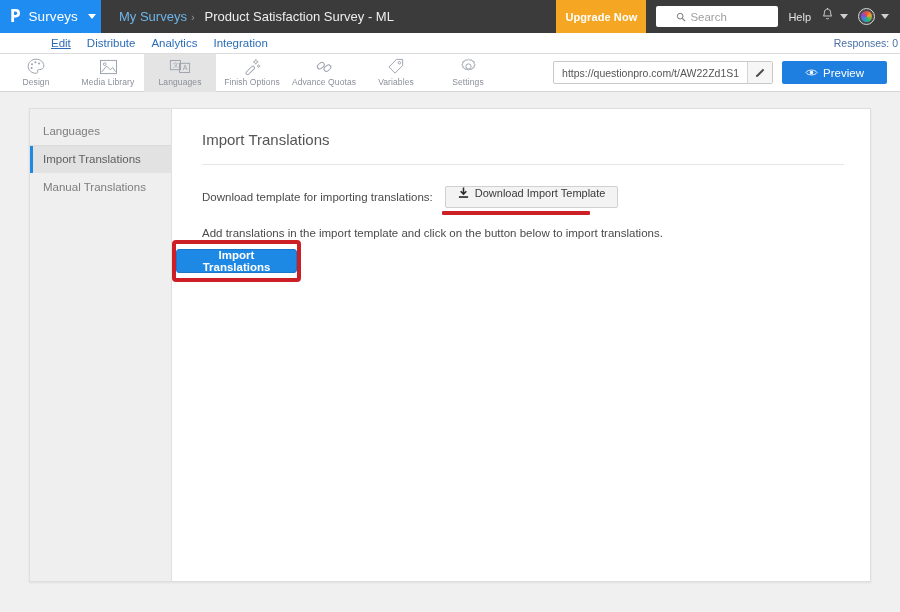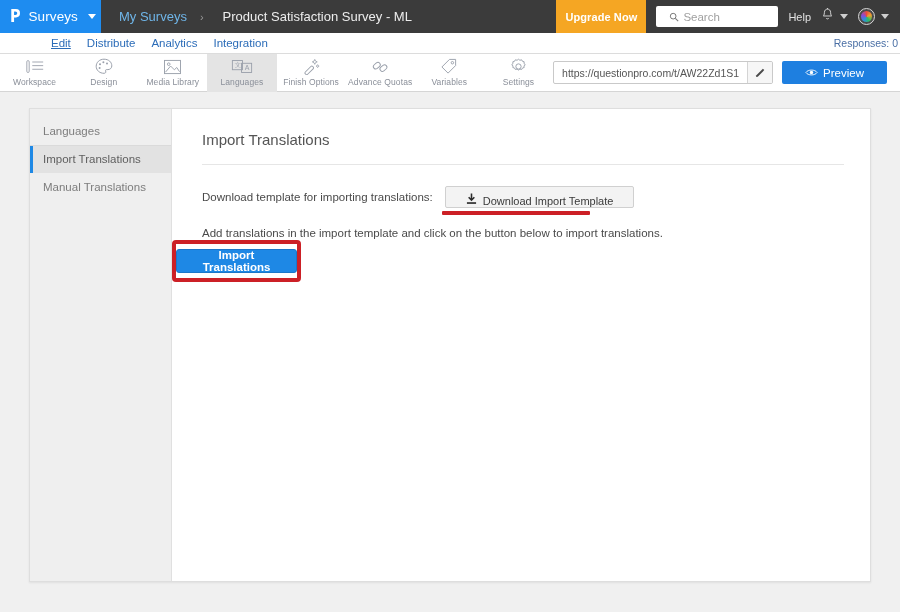--- a/index.html
+++ b/index.html
@@ -25,37 +25,37 @@
     transform: scaleX(0.85);
   }
   .logo-label { color: #ffffff; font-size: 13.5px; letter-spacing: .1px; }
   .caret-down {
     width: 0; height: 0; border-left: 4.5px solid transparent;
     border-right: 4.5px solid transparent; border-top: 5px solid #ffffff;
     display: inline-block; margin-left: 3px;
   }
   .caret-down.dark { border-top-color: #cfcfcf; }
 
-  .breadcrumb { display: flex; align-items: center; gap: 13px; padding-left: 18px; }
+  .breadcrumb { display: flex; align-items: center; gap: 4px; padding-left: 18px; }
   .bc-link { color: #6fb5e8; font-size: 13px; }
   .bc-sep { color: #9a9a9a; font-size: 11px; }
   .bc-current { color: #ededed; font-size: 13px; margin-left: 6px; }
 
   .topbar-right {
     margin-left: auto; display: flex; align-items: center;
     gap: 10px; padding-right: 11px;
   }
   .upgrade-btn {
     background: #f5a623; color: #ffffff; font-size: 11px; font-weight: bold;
     border: none; border-radius: 2px; padding: 21px 9px; cursor: pointer;
     letter-spacing: .1px;
   }
   .search-wrap {
     background: #ffffff; border-radius: 2px; width: 122px; height: 21px;
-    display: flex; align-items: center; padding: 0 13px; gap: 4px;
+    display: flex; align-items: center; padding: 0 20px; gap: 4px;
   }
   .search-wrap input {
     border: none; outline: none; font-size: 11.5px; color: #333;
     width: 100%; font-family: "Liberation Sans", sans-serif;
   }
   .search-wrap input::placeholder { color: #a0a0a0; }
   .help-link { color: #e2e2e2; font-size: 11px; }
   .icon-grp { display: flex; align-items: center; gap: 3px; }
   .avatar-circle {
     width: 17px; height: 17px; border-radius: 50%;
@@ -146,22 +146,22 @@
   }
   .content { flex: 1; padding: 22px 28px 0 30px; position: relative; }
   .content-title { font-size: 15px; color: #555; font-weight: normal; }
   .divider { height: 1px; background: #e6e6e6; margin: 16px 0 0 0; width: 642px; }
 
   .row-download { display: flex; align-items: center; gap: 12px; margin-top: 21px; }
   .row-label { font-size: 11.5px; color: #4a4a4a; }
   .dl-btn-wrap { position: relative; }
   .dl-btn {
     background: #f3f3f3; border: 1px solid #d0d0d0; border-radius: 2px;
-    height: 22px; padding: 0 20px; font-size: 11px; color: #3a3a3a;
-    display: flex; align-items: flex-end; gap: 6px; cursor: pointer;
+    height: 22px; padding: 0 12px; font-size: 11px; color: #3a3a3a;
+    display: flex; align-items: flex-start; gap: 6px; cursor: pointer;
   }
   .redline {
     position: absolute; left: -3px; top: 25px; width: 148px; height: 4px;
     background: #cc2026; border-radius: 1px;
   }
   .note { font-size: 11.5px; color: #4a4a4a; margin-top: 19px; }
 
   .import-highlight {
     position: absolute; left: 0px; top: 131px;
     width: 129px; height: 42px;
@@ -228,31 +228,20 @@
 <div class="menubar">
   <div class="menu-item active">Edit</div>
   <div class="menu-item">Distribute</div>
   <div class="menu-item">Analytics</div>
   <div class="menu-item">Integration</div>
   <div class="responses-label">Responses: 0</div>
 </div>
 
 <div class="toolbar">
 
-  <div class="tool">
-    <span class="tool-ico">
-      <svg width="20" height="16" viewBox="0 0 22 17">
-        <rect x="2" y="1.5" width="2.6" height="13" rx="1.2" fill="none" stroke="#9aa0ab" stroke-width="1"></rect>
-        <line x1="8" y1="3" x2="20" y2="3" stroke="#9aa0ab" stroke-width="1"></line>
-        <line x1="8" y1="7" x2="20" y2="7" stroke="#9aa0ab" stroke-width="1"></line>
-        <line x1="8" y1="11" x2="20" y2="11" stroke="#9aa0ab" stroke-width="1"></line>
-      </svg>
-    </span>
-    <span class="tool-label">Workspace</span>
-  </div>
 
   <div class="tool">
     <span class="tool-ico">
       <svg width="18" height="17" viewBox="0 0 18 17">
         <path d="M9 1.2C4.6 1.2 1.2 4.3 1.2 8.3c0 4 3.4 7 7.8 7 1.1 0 1.8-.6 1.8-1.4 0-.5-.3-.8-.3-1.3 0-.6.5-1 1.1-1h1.3c2.2 0 3.9-1.6 3.9-3.7 0-3.7-3-6.7-7.8-6.7z" fill="none" stroke="#9aa0ab" stroke-width="1"></path>
         <circle cx="5" cy="6.3" r="1" fill="#9aa0ab"></circle>
         <circle cx="8.4" cy="4.3" r="1" fill="#9aa0ab"></circle>
         <circle cx="12" cy="5.6" r="1" fill="#9aa0ab"></circle>
         <circle cx="4.6" cy="10" r="1" fill="#9aa0ab"></circle>
       </svg>

